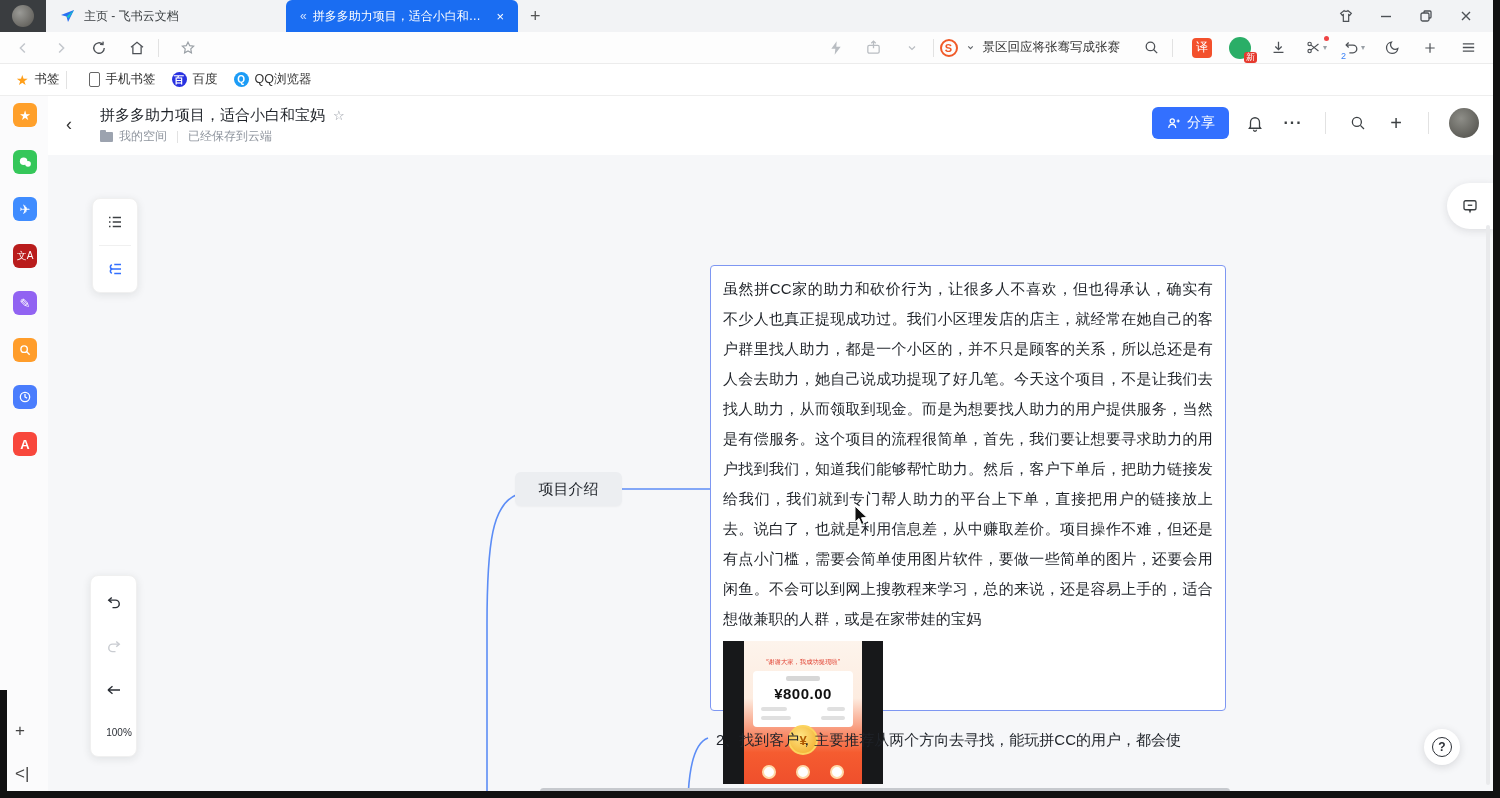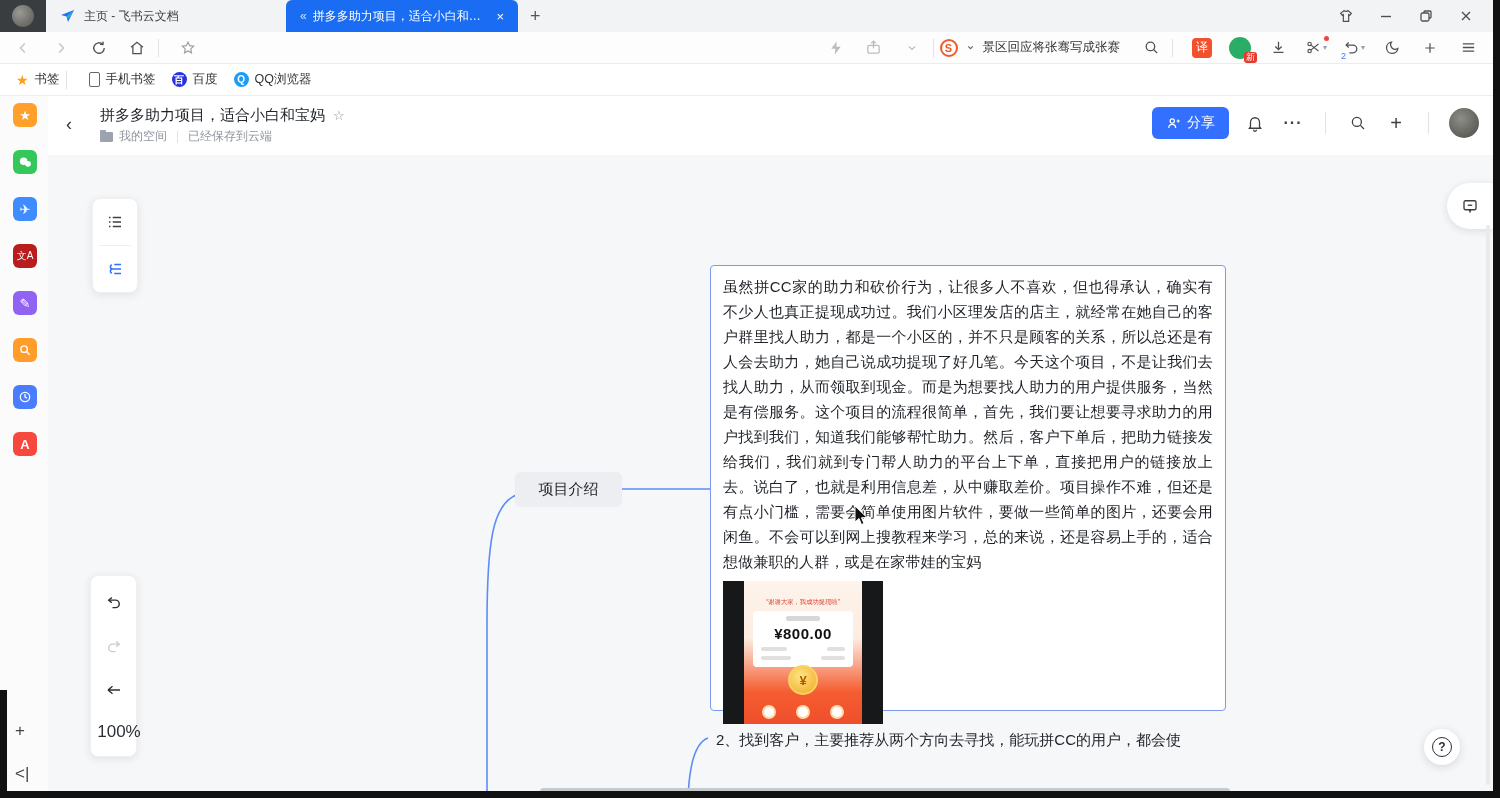--- a/index.html
+++ b/index.html
@@ -63,26 +63,26 @@
   .share-btn { background:#3370ff; color:#fff; border:none; border-radius:6px; height:32px; padding:12px 14px; font-size:14px; display:flex; align-items:center; gap:6px; font-family:inherit; }
   .hdr-ico { width:24px; height:24px; display:flex; align-items:center; justify-content:center; color:#3c4043; }
   .hdr-avatar { width:30px; height:30px; border-radius:50%; background:radial-gradient(circle at 40% 35%, #8e8e88, #4b4a45); }
 
   
   .canvas { position:absolute; left:48px; top:59px; right:0; bottom:0; overflow:hidden; }
   .float-panel { position:absolute; background:#fff; border-radius:8px; box-shadow:0 2px 8px rgba(31,35,41,.1); border:1px solid #f0f0f0; }
   .vp-btn { width:44px; height:46px; display:flex; align-items:center; justify-content:center; }
   .vp-sep { height:1px; background:#f0f0f0; margin:0 6px; }
   .zp-btn { width:45px; height:44px; display:flex; align-items:center; justify-content:center; font-size:17px; color:#2b2f36; }
-  .zp-label { width:56px; height:40px; display:flex; align-items:center; justify-content:center; font-size:17px; color:#2b2f36; }
+  .zp-label { width:56px; height:40px; display:flex; align-items:center; justify-content:center; font-size:10px; color:#2b2f36; }
 
   .intro-node { position:absolute; left:467px; top:317px; width:107px; height:34px; background:#eceef1; border-radius:6px; display:flex; align-items:center; justify-content:center; font-size:15px; color:#1f2329; box-shadow:0 1px 2px rgba(0,0,0,.04); }
 
   .content-node { position:absolute; left:662px; top:110px; width:516px; height:446px; background:#fff; border:1px solid #7e97f2; border-radius:4px; padding:8px 12px; }
-  .content-text { font-size:15px; line-height:25px; color:#1f2329; text-align:justify; letter-spacing:.2px; }
+  .content-text { font-size:15px; line-height:30px; color:#1f2329; text-align:justify; letter-spacing:.2px; }
   .node-images { display:flex; gap:6px; margin-top:7px; }
   .img1 { width:158px; height:143px; background:linear-gradient(145deg,#ffab3e 0%,#ff7433 45%,#f7502a 100%); overflow:hidden; position:relative; flex:none; }
   .img1-line { white-space:nowrap; text-align:center; font-weight:bold; font-size:33px; color:#ffe36b; text-shadow:0 2px 2px rgba(200,40,0,.45); }
   .img1-line.l1 { margin-top:22px; margin-left:-12px; }
   .img1-line.l2 { margin-top:14px; margin-left:-6px; }
   .coin { position:absolute; border-radius:50%; background:radial-gradient(circle at 35% 35%, #ffe584, #f5b62e); }
   .envelope { position:absolute; background:#e8412f; border-radius:4px; transform:rotate(-18deg); }
   .img2 { width:160px; height:143px; background:#17181a; overflow:hidden; position:relative; flex:none; display:flex; justify-content:center; }
   .phone { width:118px; height:143px; background:linear-gradient(180deg,#fdf4ec 0%,#fdece0 40%,#f55c30 78%,#ef4f2c 100%); position:relative; }
   .phone-quote { text-align:center; font-size:7px; color:#e03a2a; margin-top:16px; white-space:nowrap; transform:scale(.9); }

